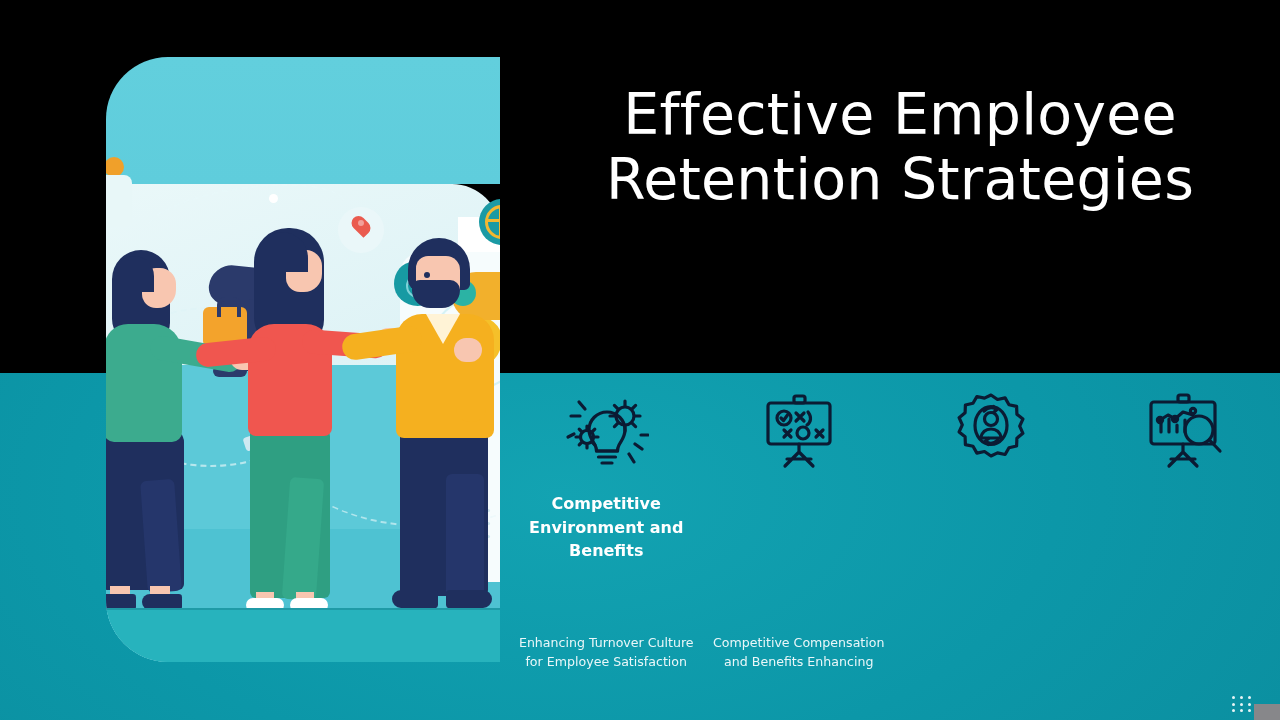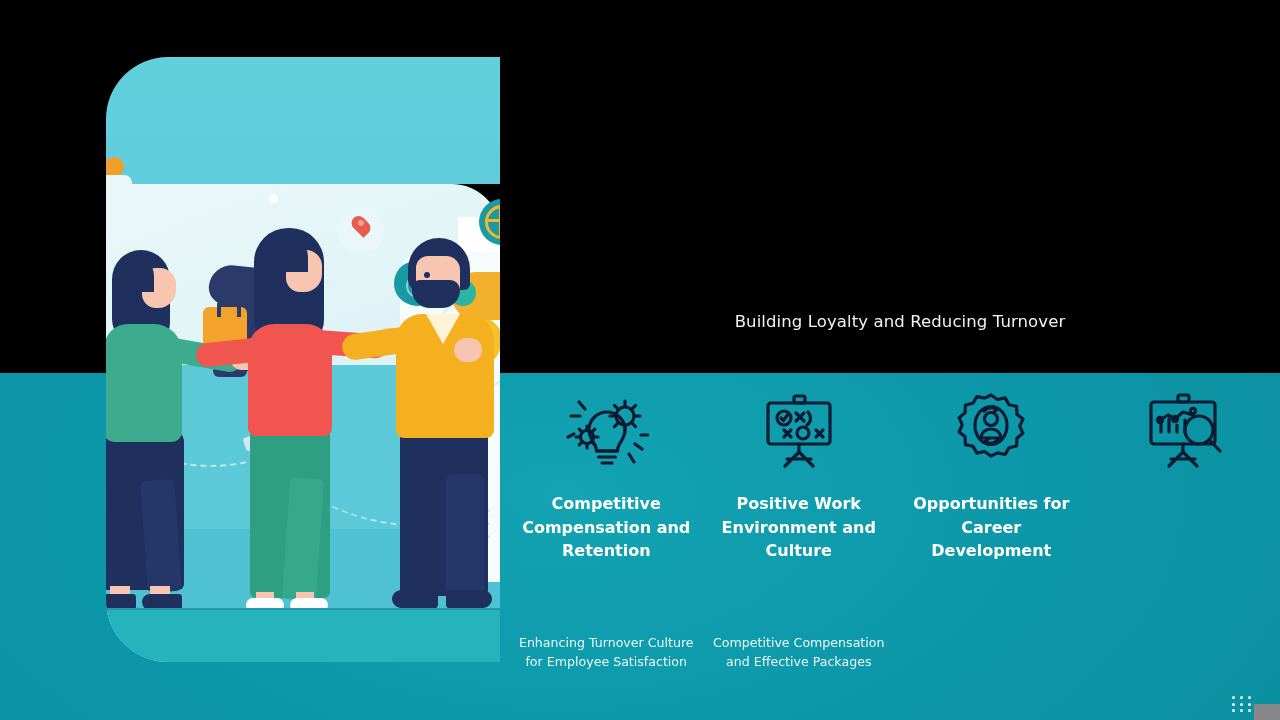--- a/index.html
+++ b/index.html
@@ -418,74 +418,72 @@
           <div class="arml"></div>
         <div class="armr"></div>
           <div class="handr"></div>
       </div>
 
       <div class="ground-line"></div>
       <div class="ground"></div>
     </div>
   </div>
 
-  <div id="subtitle">Building Loyalty and Reducing Turnover</div>
+  <div id="title">Effective Employee Retention Strategies</div>
 
   <div id="cards">
 
     <div class="card">
       <div class="card-icon">
         <svg width="86" height="78" viewBox="0 0 86 78" fill="none" stroke="#0b1b33" stroke-width="3.2" stroke-linecap="round" stroke-linejoin="round">
           <path d="M44 20c-10 0-18 8-18 18 0 7 4 11 6 15 1.5 3 1.5 6 1.5 6h21s0-3 1.5-6c2-4 6-8 6-15 0-10-8-18-18-18z"></path>
           <path d="M33.5 59h21M35.5 65h17M39 71h10"></path>
           <circle cx="62" cy="24" r="9"></circle>
           <path d="M62 9v5M62 34v5M47 24h5M72 24h5M51.4 13.4l3.5 3.5M69.1 31.1l3.5 3.5M72.6 13.4l-3.5 3.5M54.9 31.1l-3.5 3.5"></path>
           <circle cx="24" cy="45" r="6.5"></circle>
           <path d="M24 34v4M24 52v4M13 45h4M31 45h4M16.2 37.2l2.8 2.8M29 50l2.8 2.8M31.8 37.2 29 40M19 50l-2.8 2.8"></path>
           <path d="M16 10l6 7M8 24h9M11 42l-6 3"></path>
           <path d="M72 52l7 5M66 62l5 8M78 43h7"></path>
         </svg>
       </div>
-      <div class="card-title">Competitive Compensation and Retention</div>
+      <div class="card-title">Competitive Environment and Benefits</div>
       <div class="card-desc">Enhancing Turnover Culture for Employee Satisfaction</div>
     </div>
 
     <div class="card">
       <div class="card-icon">
         <svg width="86" height="78" viewBox="0 0 86 78" fill="none" stroke="#0b1b33" stroke-width="3.2" stroke-linecap="round" stroke-linejoin="round">
           <rect x="38" y="4" width="11" height="7" rx="2"></rect>
           <rect x="12" y="11" width="62" height="41" rx="3"></rect>
           <path d="M43 52v8M43 60l-14 14M43 60l14 14M31 67h24"></path>
           <circle cx="28" cy="26" r="7"></circle>
           <path d="M25 26l2.5 2.5L31.5 23"></path>
           <path d="M40 21l8 8M48 21l-8 8"></path>
           <path d="M52 20c4 5 3 10-1 13"></path>
           <path d="M28 38l7 7M35 38l-7 7"></path>
           <circle cx="47" cy="41" r="6"></circle>
           <path d="M60 38l7 7M67 38l-7 7"></path>
         </svg>
       </div>
-      <div class="card-title">Positive Work Environment and Culture</div>
-      <div class="card-desc">Competitive Compensation and Effective Packages</div>
+      <div class="card-desc">Competitive Compensation and Benefits Enhancing</div>
     </div>
 
     <div class="card">
       <div class="card-icon">
         <svg width="86" height="78" viewBox="0 0 86 78" fill="none" stroke="#0b1b33" stroke-width="3.2" stroke-linecap="round" stroke-linejoin="round">
           <path d="M43 3l6.5 4.5 7.6-1.6 3.9 6.8 7.6 1.7.3 7.8 6 4.9-3.2 7.1 3.2 7.1-6 4.9-.3 7.8-7.6 1.7-3.9 6.8-7.6-1.6L43 64l-6.5-4.5-7.6 1.6-3.9-6.8-7.6-1.7-.3-7.8-6-4.9 3.2-7.1-3.2-7.1 6-4.9.3-7.8 7.6-1.7 3.9-6.8 7.6 1.6L43 3z"></path>
           <ellipse cx="43" cy="33.5" rx="16" ry="19"></ellipse>
           <circle cx="43" cy="27" r="6.5"></circle>
           <path d="M32.5 46c1.5-6 5.5-9 10.5-9s9 3 10.5 9z"></path>
           <path d="M36 19c3-3 8-4 12-2"></path>
           <path d="M45.5 14.5 49 17.5l-3.5 3"></path>
           <path d="M50 48c-3 3-8 4-12 2"></path>
           <path d="M40.5 52.5 37 49.5l3.5-3"></path>
         </svg>
       </div>
-      <div class="card-title">Opportunities for Career Development</div>
     </div>
 
     <div class="card">
       <div class="card-icon">
         <svg width="86" height="78" viewBox="0 0 86 78" fill="none" stroke="#0b1b33" stroke-width="3.2" stroke-linecap="round" stroke-linejoin="round">
           <rect x="37" y="3" width="11" height="7" rx="2"></rect>
           <rect x="10" y="10" width="64" height="42" rx="3"></rect>
           <path d="M42 52v8M42 60l-14 14M42 60l14 14M30 67h24"></path>
           <path d="M20 40v-9M28 40v-13M36 40v-7M44 40v-12"></path>
           <path d="M19 28l8-5 7 4 8-7 10 3"></path>

